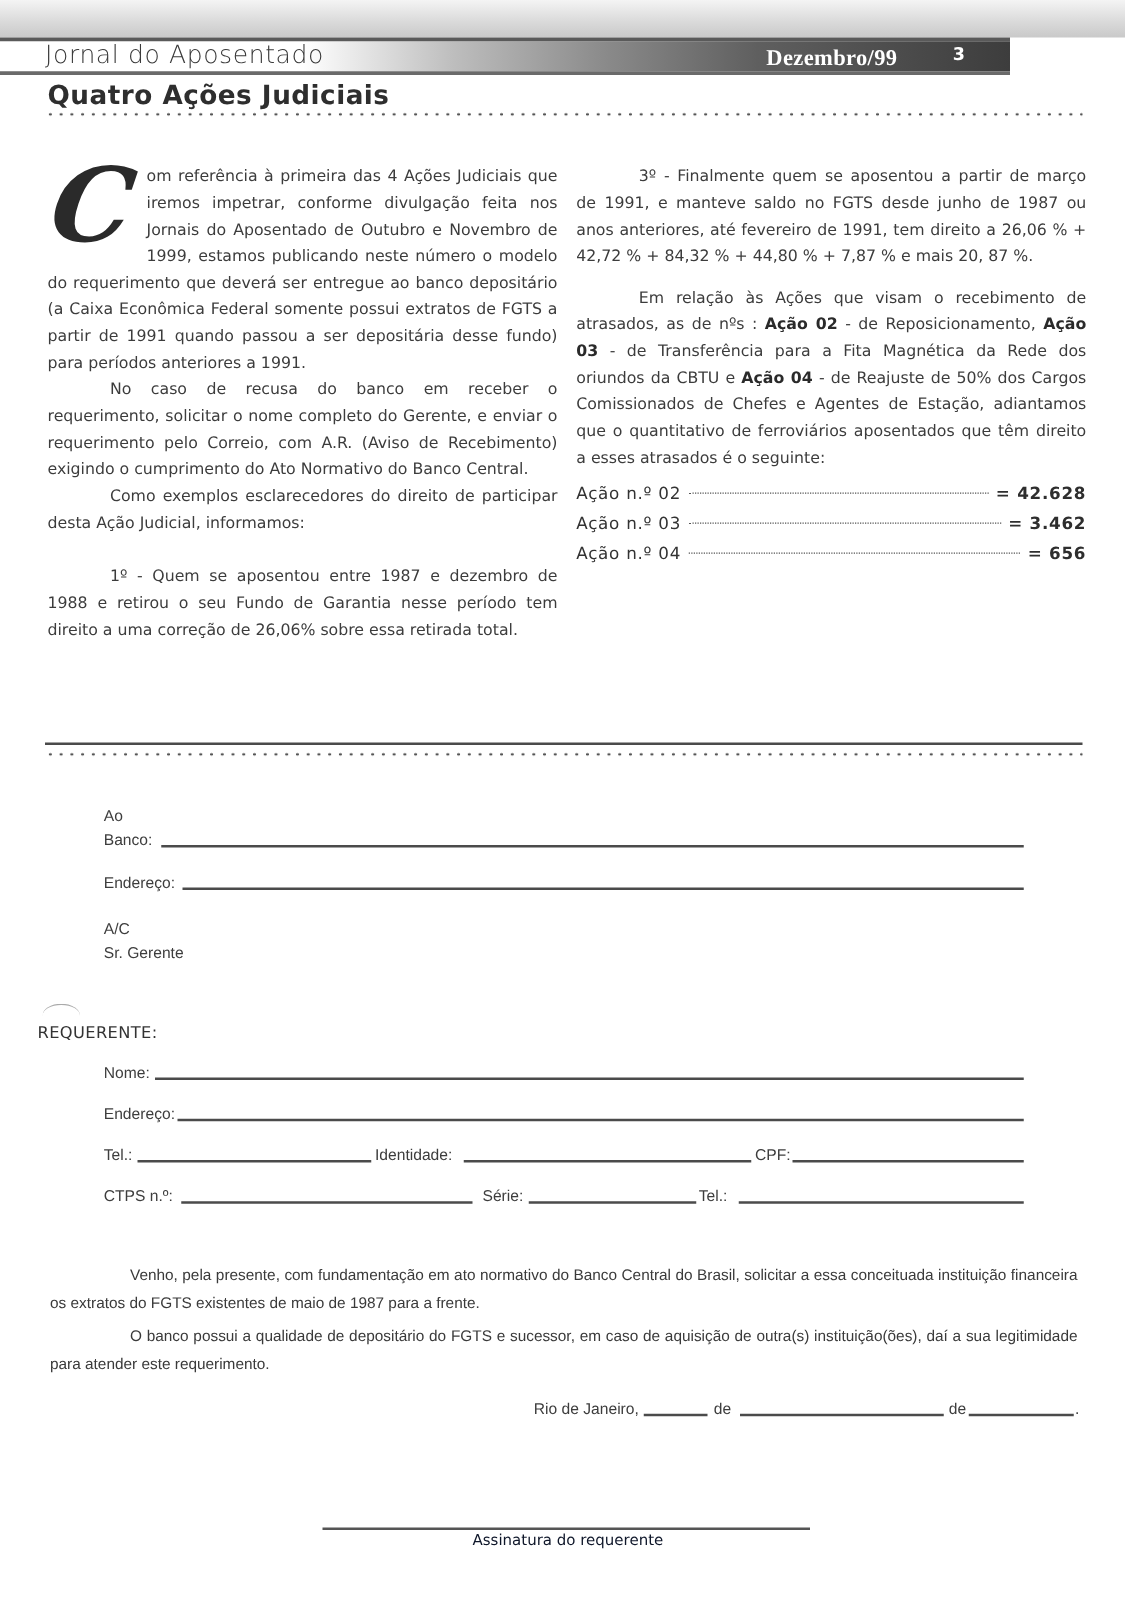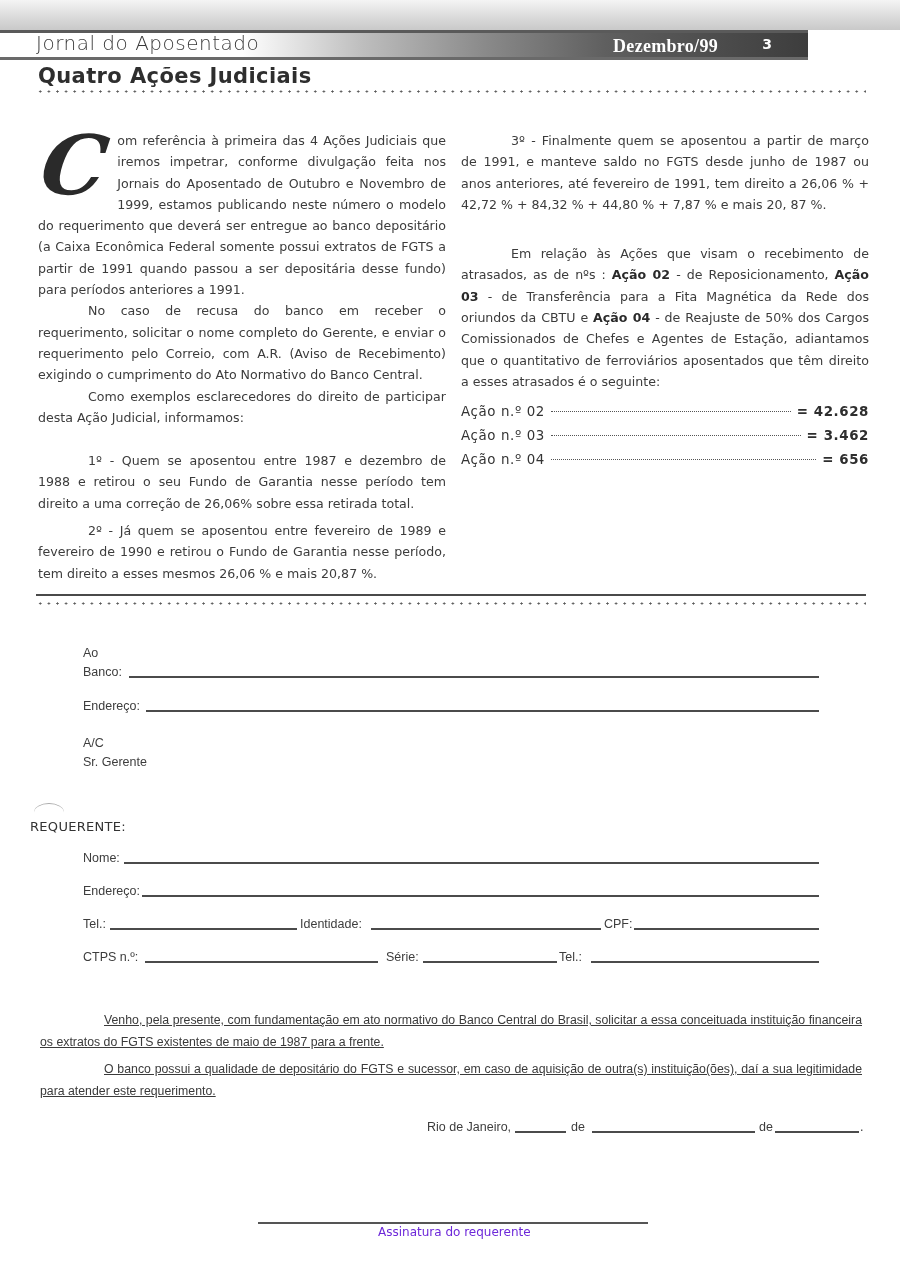--- a/index.html
+++ b/index.html
@@ -84,25 +84,25 @@
     position: absolute; font-family: "Liberation Sans Narrow", "Liberation Sans", sans-serif;
     font-size: 12.5px; color: #3d3d3d; white-space: nowrap;
   }
   .line { position: absolute; height: 1.6px; background: #4b4b4b; }
   .section-head {
     position: absolute; left: 30px; top: 819px; font-size: 13px; color: #333; letter-spacing: 0.3px;
   }
   .body-para {
     position: absolute; left: 40px; width: 822px;
     font-family: "Liberation Sans", sans-serif; font-size: 12.3px; line-height: 22px;
-    color: #3a3a3a; text-align: justify; text-decoration: underline;
+    color: #3a3a3a; text-align: justify;
   }
   .body-para .ind { display: inline-block; width: 64px; }
   .sig-line { position: absolute; left: 258px; top: 1222px; width: 390px; height: 1.6px; background: #555; }
-  .sig-caption { position: absolute; left: 378px; top: 1225px; font-size: 12px; color: #6d28d9; }
+  .sig-caption { position: absolute; left: 378px; top: 1225px; font-size: 12px; color: #0f172a; }
 
   .punch {
     position: absolute; width: 30px; height: 18px; border-top: 1.5px solid #aaa; border-radius: 50% 50% 0 0;
   }
 </style>
 </head>
 <body>
 
 <div class="top-band"></div>
 <div class="masthead">
@@ -114,26 +114,25 @@
 <div class="article-title">Quatro Ações Judiciais</div>
 <div class="dotted-rule" style="top:90px"></div>
 
 <div class="col col-left">
   <p>
     <span class="dropcap">C</span><span>om referência à primeira das 4 Ações Judiciais que iremos impetrar, conforme divulgação feita nos Jornais do Aposentado de Outubro e Novembro de 1999, estamos publicando neste número o modelo do requerimento que deverá ser entregue ao banco depositário (a Caixa Econômica Federal somente possui extratos de FGTS a partir de 1991 quando passou a ser depositária desse fundo) para períodos anteriores a 1991.</span>
   </p>
   <p class="indent" style="margin-top:0">No caso de recusa do banco em receber o requerimento, solicitar o nome completo do Gerente, e enviar o requerimento pelo Correio, com A.R. (Aviso de Recebimento) exigindo o cumprimento do Ato Normativo do Banco Central.</p>
   <p class="indent">Como exemplos esclarecedores do direito de participar desta Ação Judicial, informamos:</p>
   <p class="indent" style="margin-top:22px">1º - Quem se aposentou entre 1987 e dezembro de 1988 e retirou o seu Fundo de Garantia nesse período tem direito a uma correção de 26,06% sobre essa retirada total.</p>
-  <p class="indent" style="margin-top:6px">2º - Já quem se aposentou entre fevereiro de 1989 e fevereiro de 1990 e retirou o Fundo de Garantia nesse período, tem direito a esses mesmos 26,06 % e mais 20,87 %.</p>
 </div>
 
 <div class="col col-right">
   <p class="indent">3º - Finalmente quem se aposentou a partir de março de 1991, e manteve saldo no FGTS desde junho de 1987 ou anos anteriores, até fevereiro de 1991, tem direito a 26,06 % + 42,72 % + 84,32 % + 44,80 % + 7,87 % e mais 20, 87 %.</p>
-  <p class="indent" style="margin-top:28px">
+  <p class="indent" style="margin-top:12px">
     <span>Em relação às Ações que visam o recebimento de atrasados, as de nºs : </span><b class="strong">Ação 02</b><span> - de Reposicionamento, </span><b class="strong">Ação 03</b><span> - de Transferência para a Fita Magnética da Rede dos oriundos da CBTU e </span><b class="strong">Ação 04</b><span> - de Reajuste de 50% dos Cargos Comissionados de Chefes e Agentes de Estação, adiantamos que o quantitativo de ferroviários aposentados que têm direito a esses atrasados é o seguinte:</span>
   </p>
   <div style="margin-top:8px">
     <div class="acao-row">
       <span>Ação n.º 02</span>
       <span class="dots"></span>
       <span class="val">= 42.628</span>
     </div>
     <div class="acao-row">
       <span>Ação n.º 03</span>

